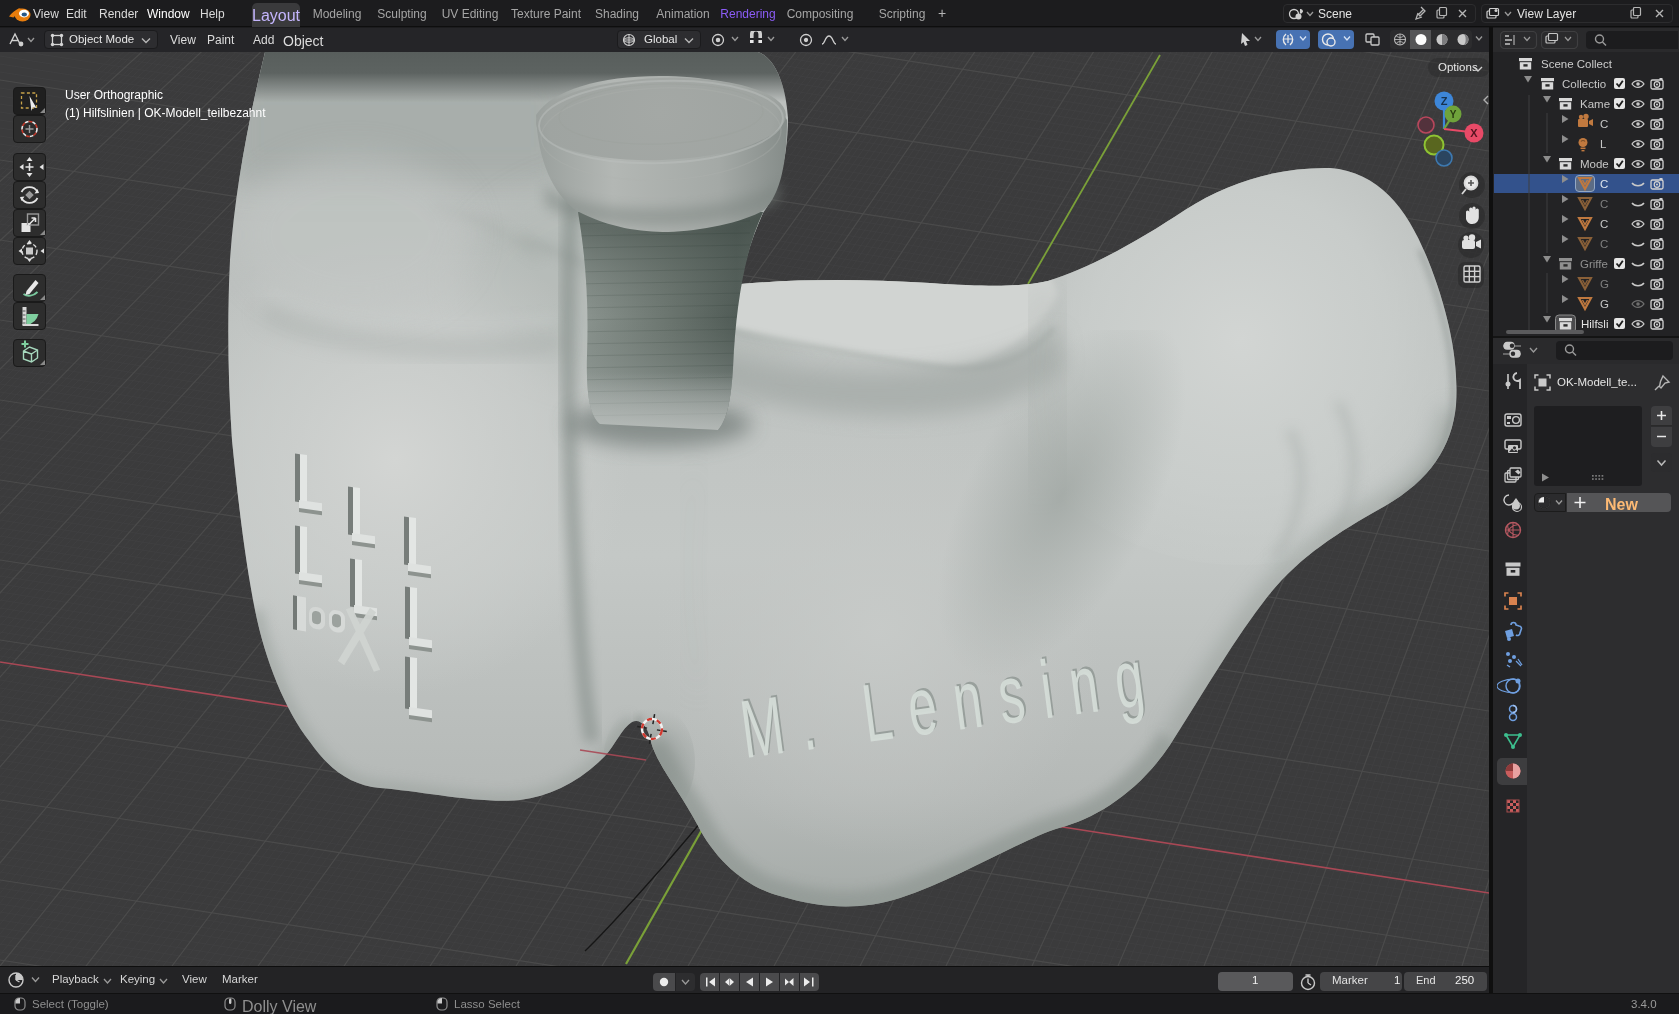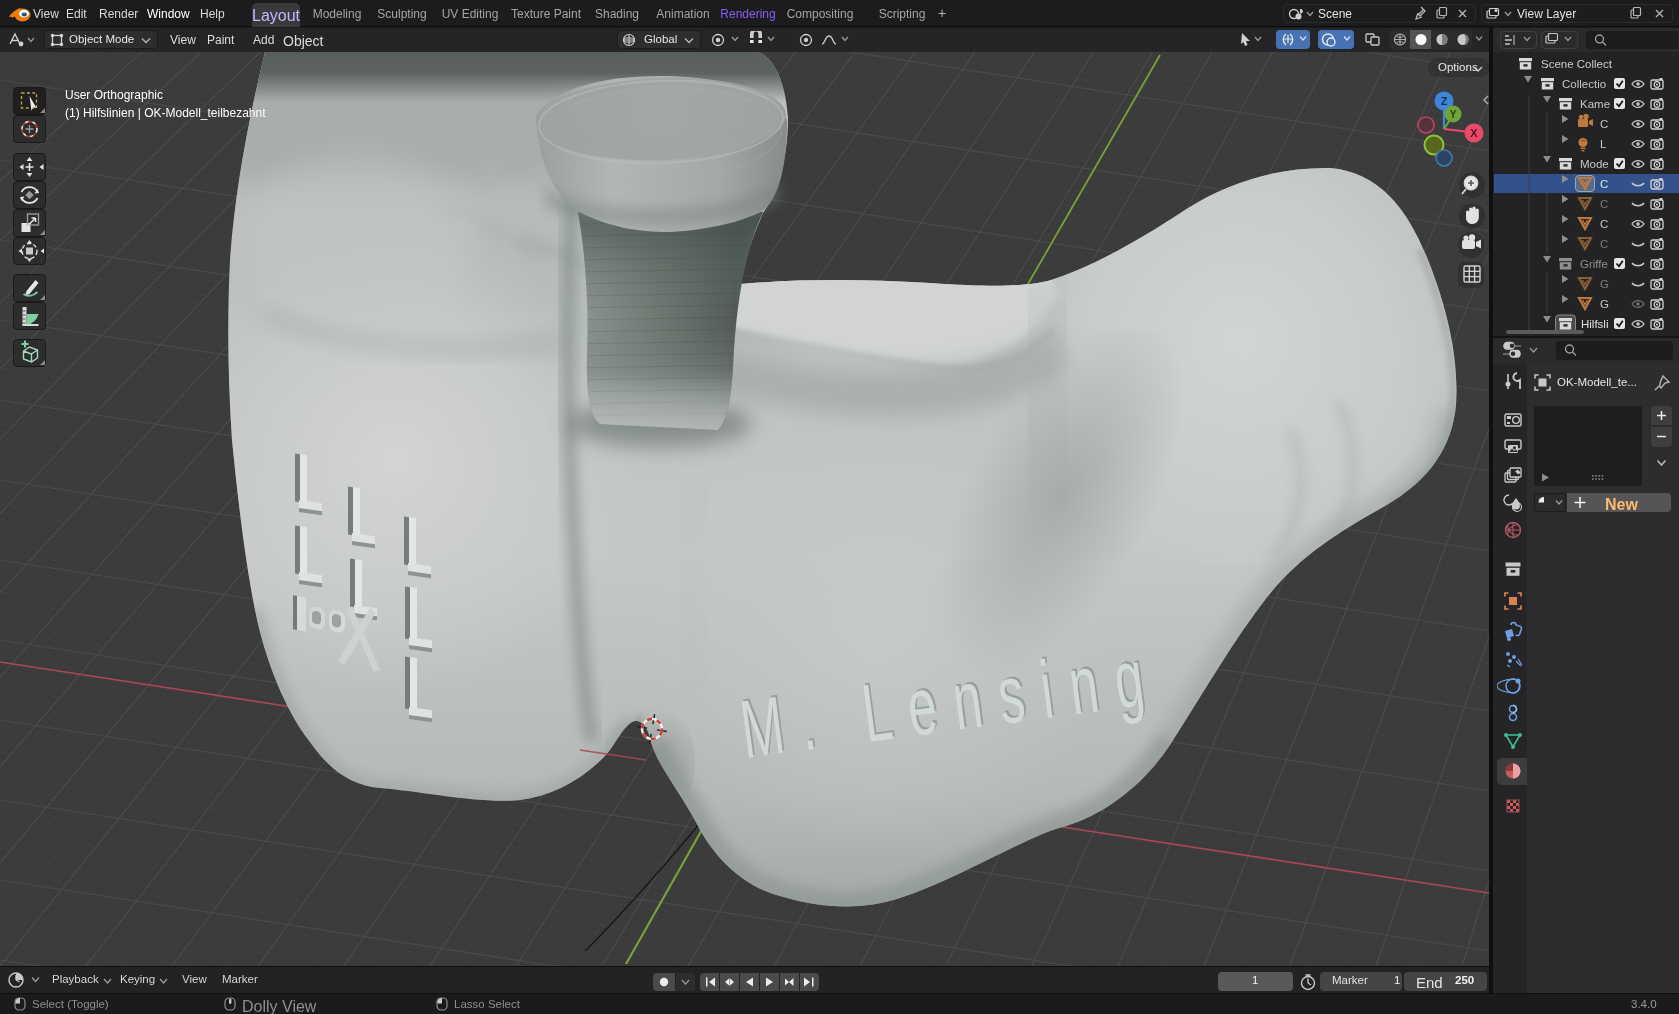--- a/index.html
+++ b/index.html
@@ -848,22 +848,22 @@
     <div class="abs" style="left:1218px;top:972px;width:75px;height:19px;background:#59595b;border-radius:4px"></div>
     <div class="t" style="left:1252px;top:974px;font-size:11.5px;color:#f0f0f0;font-weight:normal;letter-spacing:0px">1</div>
     <svg class="abs" style="left:1299px;top:973px" width="18" height="18">
 <circle cx="9" cy="10" r="6.5" fill="none" stroke="#c9c9c9" stroke-width="1.4"></circle>
 <path d="M9,10 V5.5 M9,10 l3,2 M6.5,2 h5 M9,2 v2" stroke="#c9c9c9" stroke-width="1.4" fill="none"></path>
     </svg>
     <div class="abs" style="left:1320px;top:972px;width:82px;height:19px;background:#454547;border-radius:4px"></div>
     <div class="t" style="left:1332px;top:974px;font-size:11.5px;color:#e2e2e2;font-weight:normal;letter-spacing:0px">Marker</div>
     <div class="t" style="left:1394px;top:974px;font-size:11.5px;color:#f0f0f0;font-weight:normal;letter-spacing:0px">1</div>
     <div class="abs" style="left:1404px;top:972px;width:83px;height:19px;background:#454547;border-radius:4px"></div>
-    <div class="t" style="left:1416px;top:974px;font-size:15px;color:#e2e2e2;font-weight:normal;letter-spacing:0px">End</div>
-    <div class="t" style="left:1455px;top:974px;font-size:11.5px;color:#f0f0f0;font-weight:bold;letter-spacing:0px">250</div>
+    <div class="t" style="left:1416px;top:974px;font-size:11px;color:#e2e2e2;font-weight:normal;letter-spacing:0px">End</div>
+    <div class="t" style="left:1455px;top:974px;font-size:11.5px;color:#f0f0f0;font-weight:normal;letter-spacing:0px">250</div>
 <div class="abs" style="left:0;top:993px;width:1679px;height:21px;background:#1b1b1d;border-top:1px solid #101010"></div>
     <svg class="abs" style="left:14px;top:997px" width="12" height="14">
       <rect x="1" y="1" width="10" height="12" rx="4" fill="none" stroke="#8e8e8e" stroke-width="1.2"></rect>
       <path d="M1.5,6.5 v-2 a4.5,4.5 0 0 1 4.5,-3.5 v5.5 z" fill="#c9c9c9"></path>
     </svg>
     <div class="t" style="left:32px;top:998px;font-size:11.5px;color:#8f8f8f;font-weight:normal;letter-spacing:0px">Select (Toggle)</div>
     <svg class="abs" style="left:224px;top:997px" width="12" height="14">
       <rect x="1" y="1" width="10" height="12" rx="4" fill="none" stroke="#8e8e8e" stroke-width="1.2"></rect>
       <rect x="5" y="1.5" width="2.4" height="5.5" rx="1.2" fill="#c9c9c9"></rect>
     </svg>

